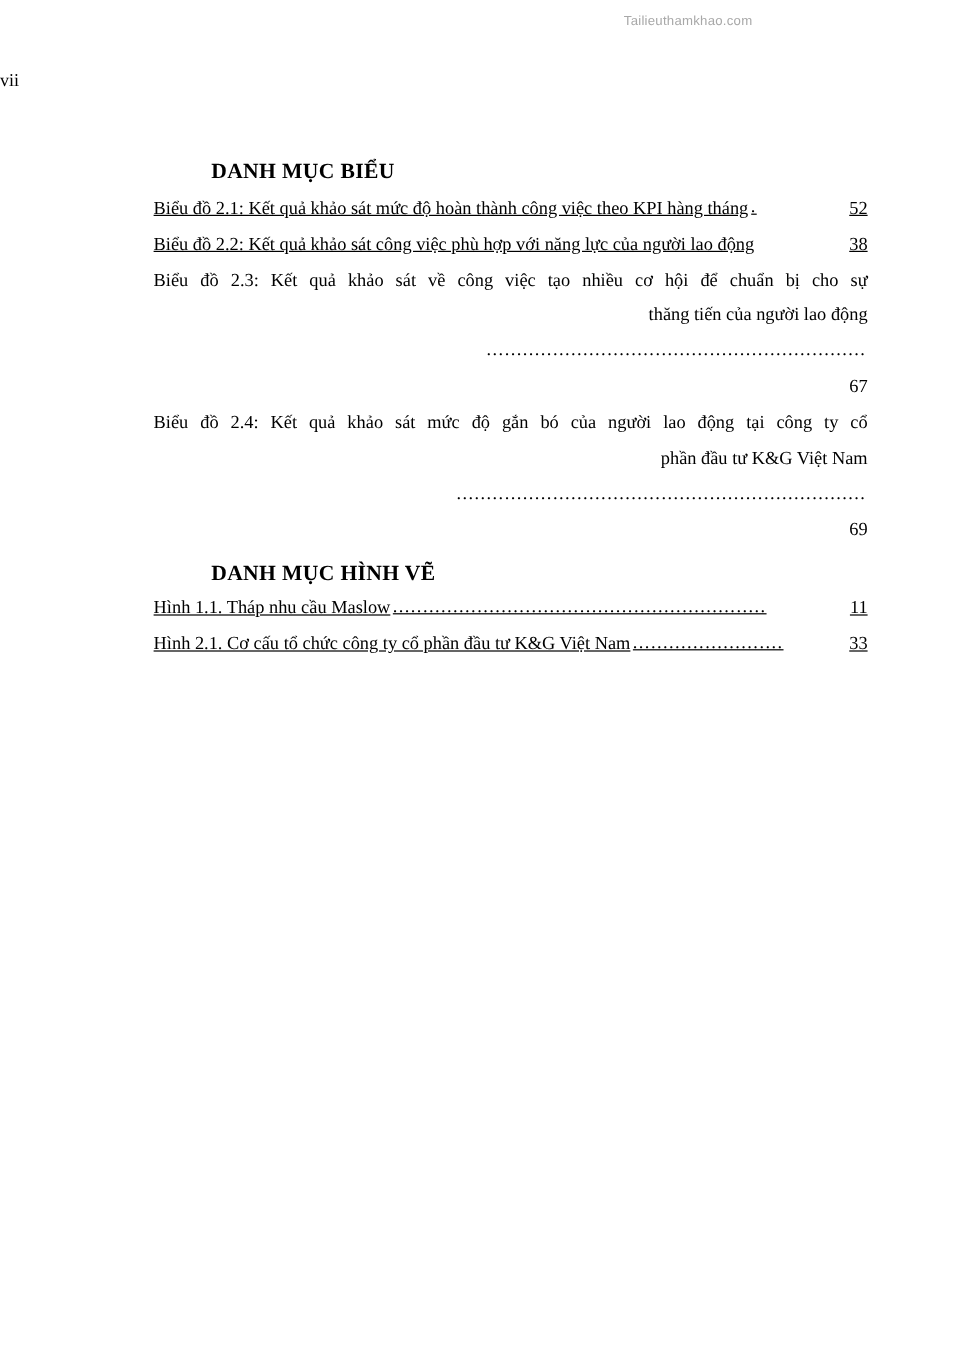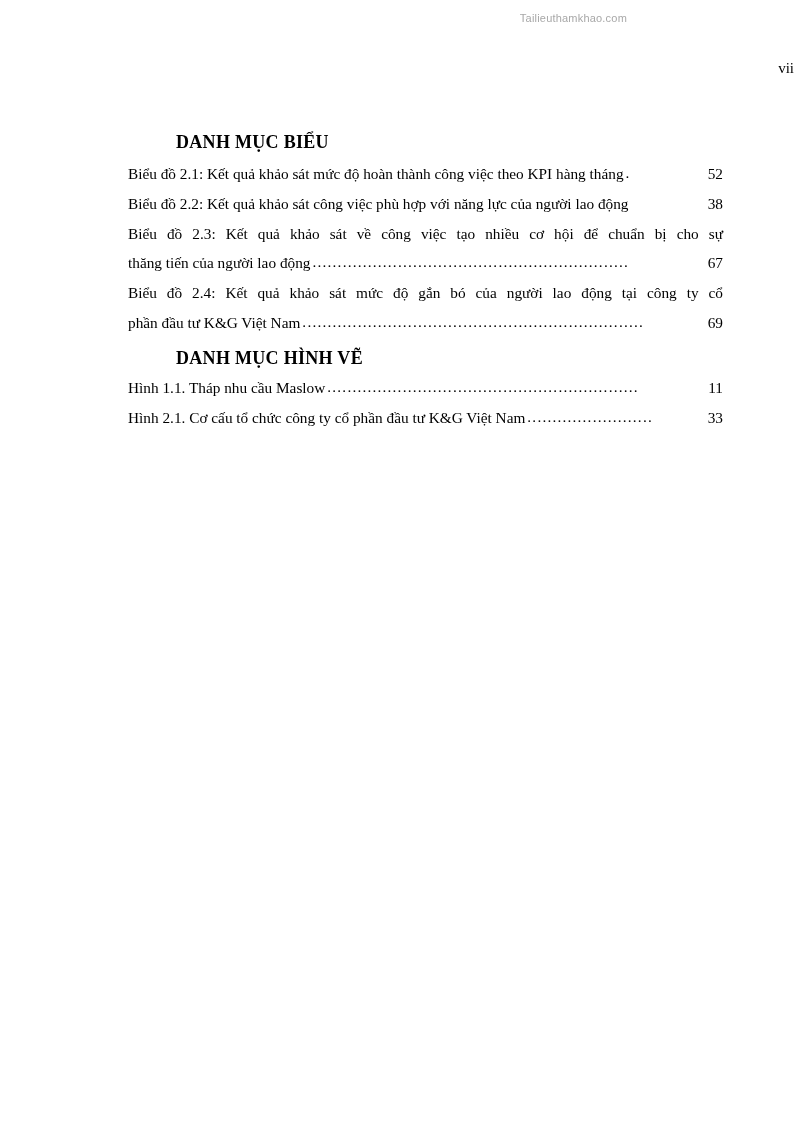--- a/index.html
+++ b/index.html
@@ -32,21 +32,21 @@
     font-size: 11px;
     color: #a8a8a8;
     letter-spacing: 0.2px;
   }
 
   .page-number {
     position: absolute;
     top: 56px;
     left: 0;
     width: 794px;
-    text-align: right;
+    text-align: left;
     font-size: 15px;
     color: #000;
   }
 
   .content {
     position: absolute;
     top: 128px;
     left: 128px;
     width: 595px;
   }
@@ -64,34 +64,36 @@
     margin-bottom: 4px;
   }
 
   .toc-entry {
     font-size: 15.3px;
     line-height: 1.95;
     margin: 0;
     display: flex;
     align-items: center;
     width: 100%;
+    text-decoration: underline;
   }
 
   
   .toc-multi {
     font-size: 15.3px;
     line-height: 1.95;
     margin: 0;
     text-align: justify;
     text-justify: inter-word;
   }
   .toc-multi .tail {
     display: flex;
     align-items: flex-end;
     width: 100%;
+    flex-direction: column;
   }
 
   .entry-text {
     white-space: nowrap;
   }
   .entry-text-wrap {
     white-space: normal;
   }
 
   .leader {

